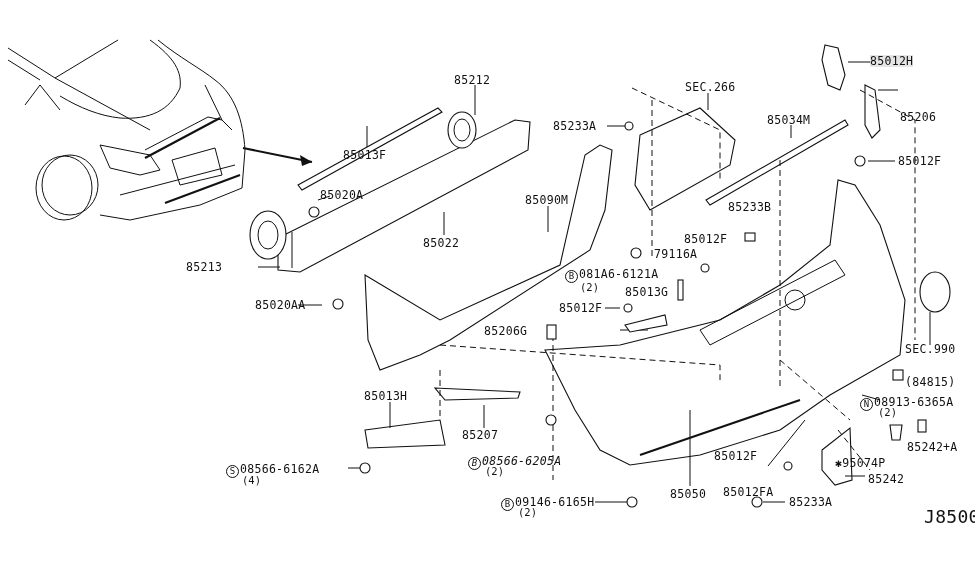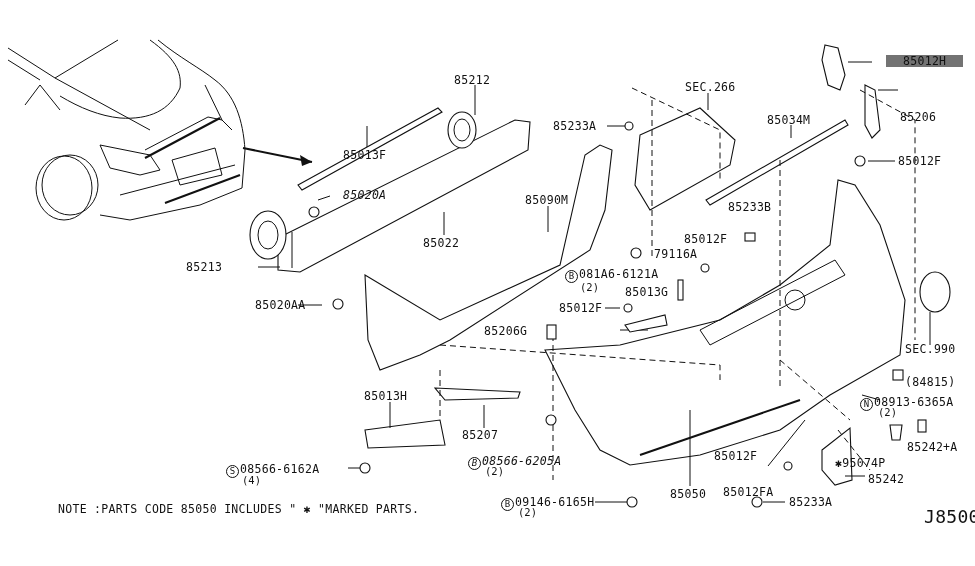--- a/index.html
+++ b/index.html
@@ -1,19 +1,19 @@
 <!DOCTYPE html>
 <html><head>
 <meta charset="utf-8">
 <style>
   html,body{margin:0;padding:0;background:#ffffff;}
   body{width:975px;height:566px;position:relative;overflow:hidden;font-family:"DejaVu Sans Mono","Liberation Mono",monospace;}
   #diagram{position:absolute;left:0;top:0;width:975px;height:566px;}
   .lbl{position:absolute;font-size:11.5px;color:#111;white-space:nowrap;line-height:12px;letter-spacing:0.3px;}
-  .lbl.hl{background:#737373;padding:0 17px;margin-left:16px;}
+  .lbl.hl{background:#e5e5e5;padding:0 0;}
   .qty{position:absolute;font-size:10.5px;color:#111;white-space:nowrap;line-height:11px;}
   .circ{display:inline-block;width:11px;height:11px;border:1px solid #111;border-radius:50%;font-size:9px;line-height:11px;text-align:center;margin-right:1px;vertical-align:-1px;}
   svg .ln{stroke:#111;stroke-width:1;fill:none;}
   svg .dash{stroke:#111;stroke-width:1;fill:none;stroke-dasharray:6 4;}
   svg .part{stroke:#111;stroke-width:1.1;fill:#fff;}
   svg .thick{stroke:#111;stroke-width:2;fill:none;}
 </style>
 </head>
 <body>
 
@@ -136,21 +136,21 @@
 
   
   <span class="lbl hl" style="left:870px;top:55px;">85012H</span>
   <span class="lbl" style="left:900px;top:84px;margin-top:27px;">85206</span>
   <span class="lbl" style="left:685px;top:81px;">SEC.266</span>
   <span class="lbl" style="left:454px;top:74px;">85212</span>
   <span class="lbl" style="left:343px;top:114px;margin-top:35px;">85013F</span>
   <span class="lbl" style="left:553px;top:120px;">85233A</span>
   <span class="lbl" style="left:767px;top:114px;">85034M</span>
   <span class="lbl" style="left:898px;top:155px;">85012F</span>
-  <span class="lbl" style="left:343px;top:189px;font-style:italic;">85020A</span>
+  <span class="lbl" style="left:320px;top:189px;">85020A</span>
   <span class="lbl" style="left:525px;top:194px;">85090M</span>
   <span class="lbl" style="left:728px;top:201px;">85233B</span>
   <span class="lbl" style="left:423px;top:237px;">85022</span>
   <span class="lbl" style="left:684px;top:233px;">85012F</span>
   <span class="lbl" style="left:654px;top:248px;">79116A</span>
   <span class="lbl" style="left:186px;top:261px;">85213</span>
   <span class="lbl" style="left:565px;top:268px;"><span class="circ">B</span><span>081A6-6121A</span></span>
   <span class="qty" style="left:580px;top:282px;">(2)</span>
   <span class="lbl" style="left:625px;top:286px;">85013G</span>
   <span class="lbl" style="left:559px;top:302px;">85012F</span>
@@ -169,15 +169,14 @@
   <span class="lbl" style="left:835px;top:457px;">✱95074P</span>
   <span class="lbl" style="left:226px;top:463px;"><span class="circ">S</span><span>08566-6162A</span></span>
   <span class="qty" style="left:242px;top:475px;">(4)</span>
   <span class="lbl" style="left:723px;top:486px;">85012FA</span>
   <span class="lbl" style="left:868px;top:473px;">85242</span>
   <span class="lbl" style="left:670px;top:488px;">85050</span>
   <span class="lbl" style="left:501px;top:496px;"><span class="circ">B</span><span>09146-6165H</span></span>
   <span class="qty" style="left:518px;top:507px;">(2)</span>
   <span class="lbl" style="left:789px;top:496px;">85233A</span>
 
-  <span class="lbl" style="left:58px;top:503px;">NOTE :PARTS CODE 85050 INCLUDES " ✱ "MARKED PARTS.</span>
   <span class="lbl" style="left:924px;top:511px;font-size:18px;">J85000YU</span>
 </div>
 
 </body></html>

